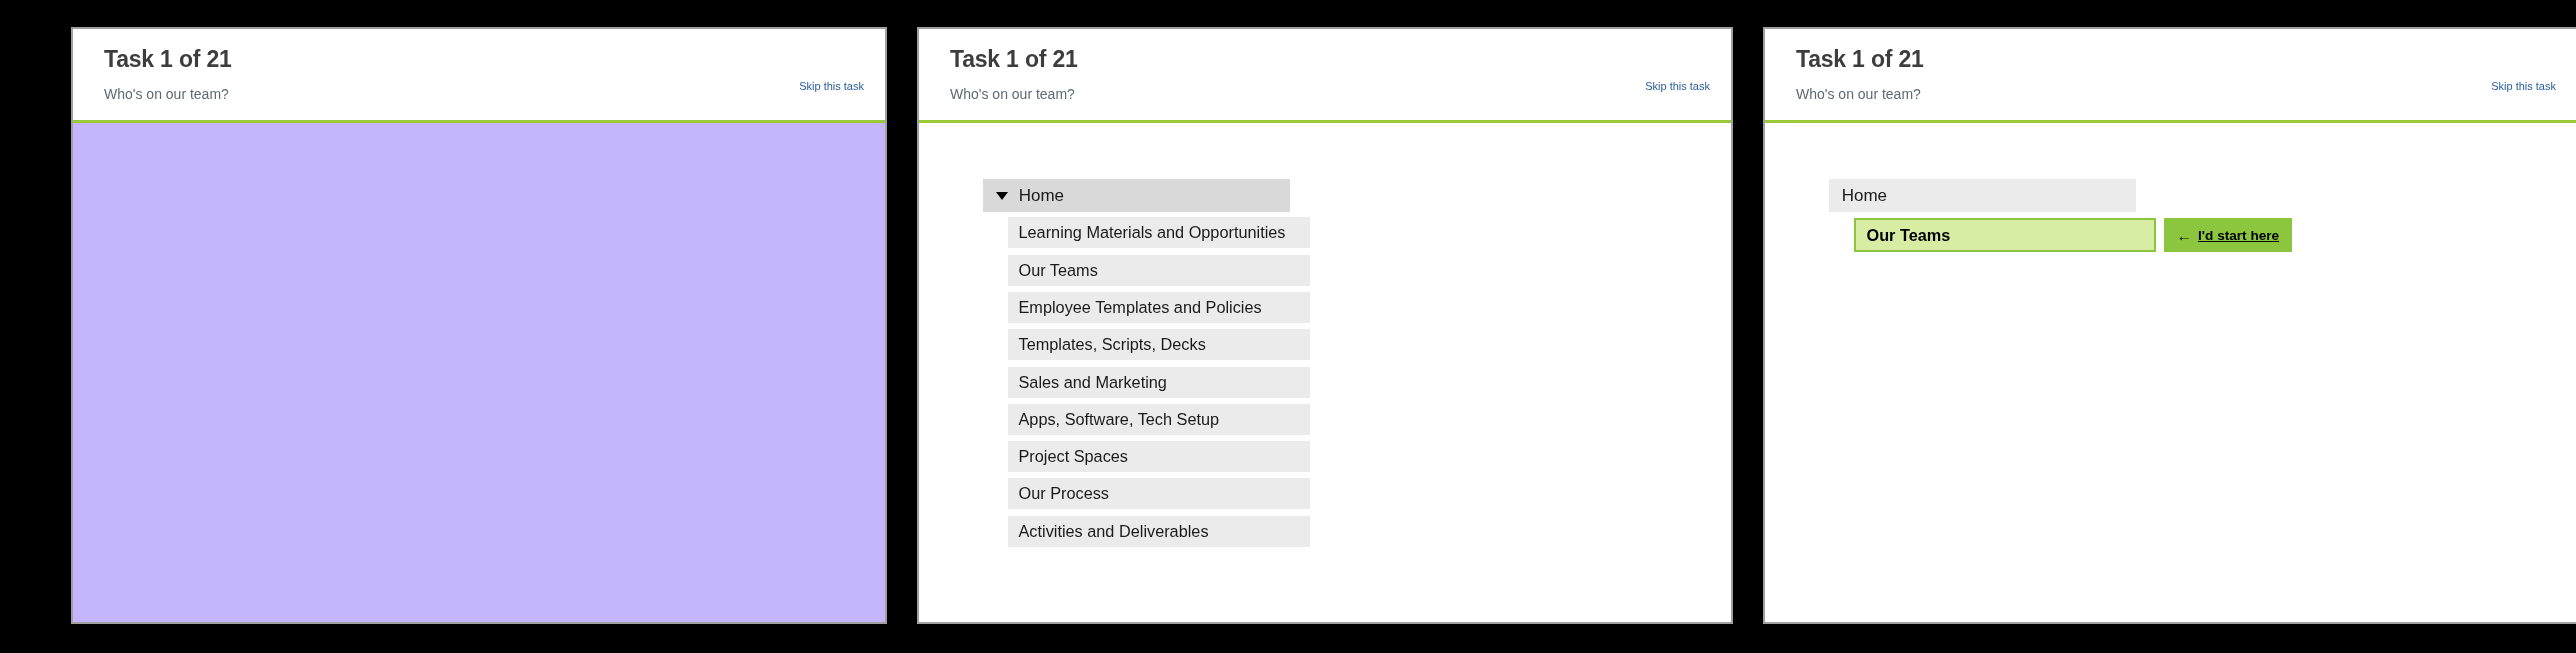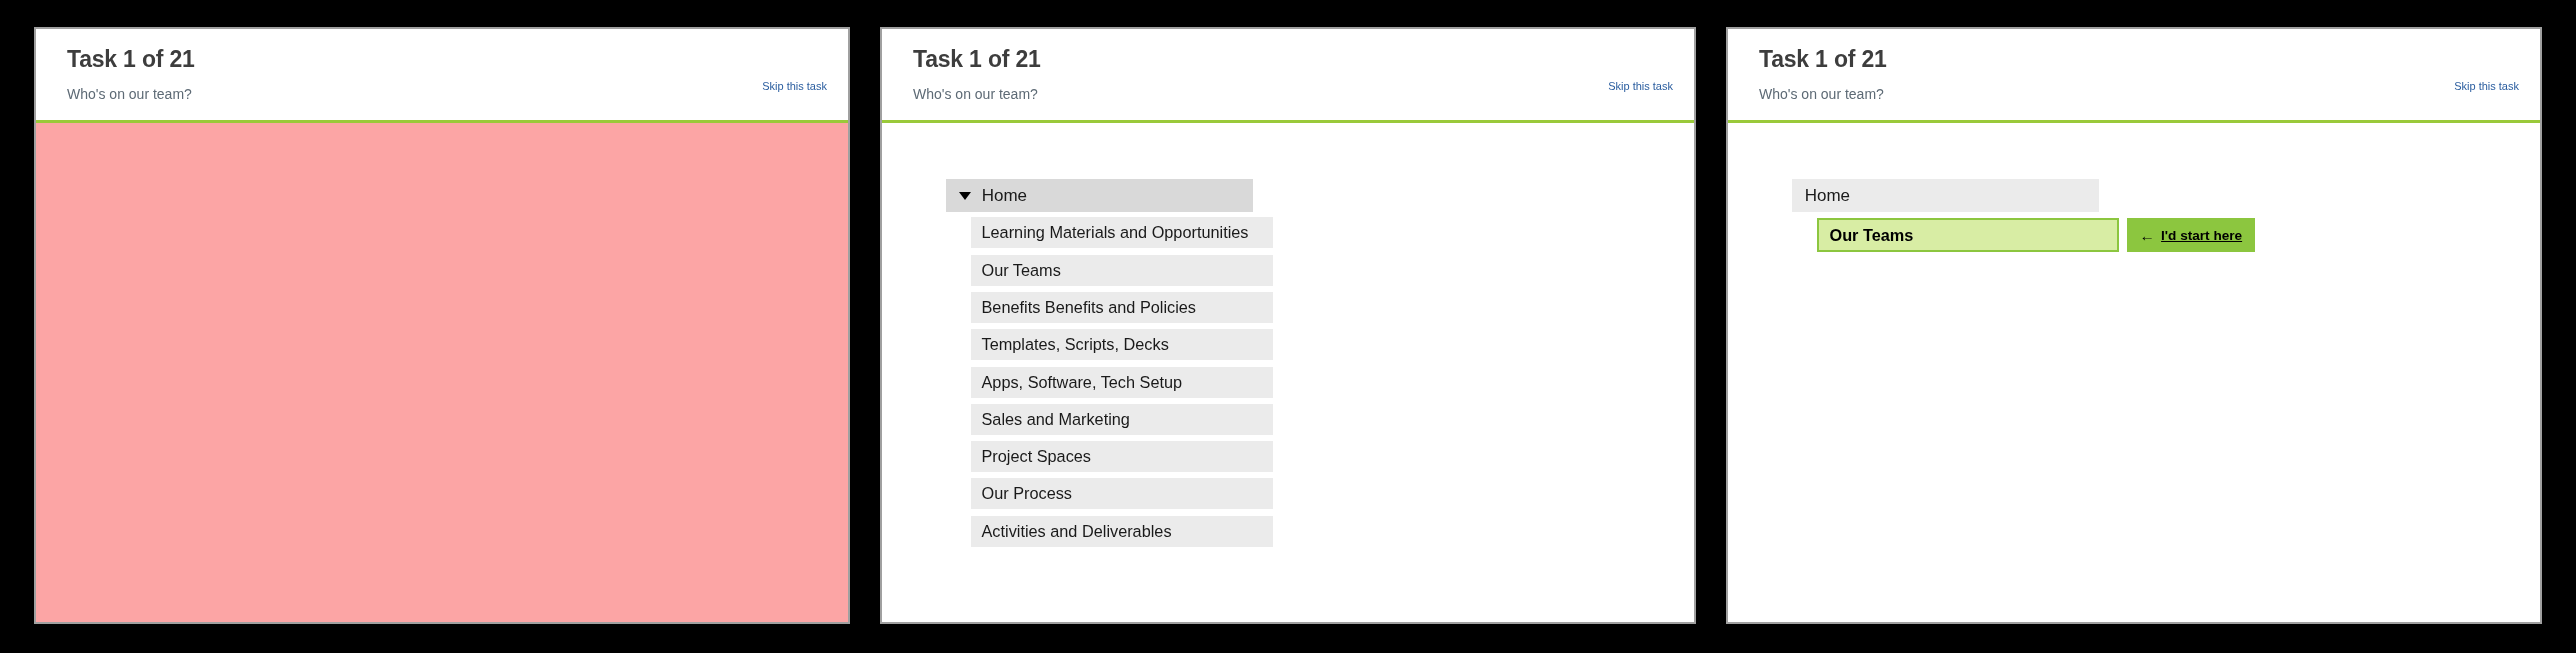--- a/index.html
+++ b/index.html
@@ -19,22 +19,23 @@
     display: flex;
     align-items: flex-start;
   }
 
   
   .panel {
     position: absolute;
     top: 27px;
     width: 816px;
     height: 597px;
-    background: #fca5a5;
+    background: #c4b5fd;
     border: 2.7px solid #a0a0a0;
+    margin-left: 37px;
   }
   .panel.p1 { left: 34px; }
   .panel.p2 { left: 880px; }
   .panel.p3 { left: 1726px; }
 
   
   .panel-header {
     position: relative;
     height: 94px;
     background: #ffffff;
@@ -207,30 +208,30 @@
           <span class="nav-root-label">Home</span>
         </div>
         <div class="nav-children">
           <div class="nav-child">
               <span>Learning Materials and Opportunities</span>
             </div>
           <div class="nav-child">
               <span>Our Teams</span>
             </div>
           <div class="nav-child">
-              <span>Benefits Benefits and Policies</span>
+              <span>Employee Templates and Policies</span>
             </div>
           <div class="nav-child">
               <span>Templates, Scripts, Decks</span>
             </div>
           <div class="nav-child">
+              <span>Sales and Marketing</span>
+            </div>
+          <div class="nav-child">
               <span>Apps, Software, Tech Setup</span>
-            </div>
-          <div class="nav-child">
-              <span>Sales and Marketing</span>
             </div>
           <div class="nav-child">
               <span>Project Spaces</span>
             </div>
           <div class="nav-child">
               <span>Our Process</span>
             </div>
           <div class="nav-child">
               <span>Activities and Deliverables</span>
             </div>

